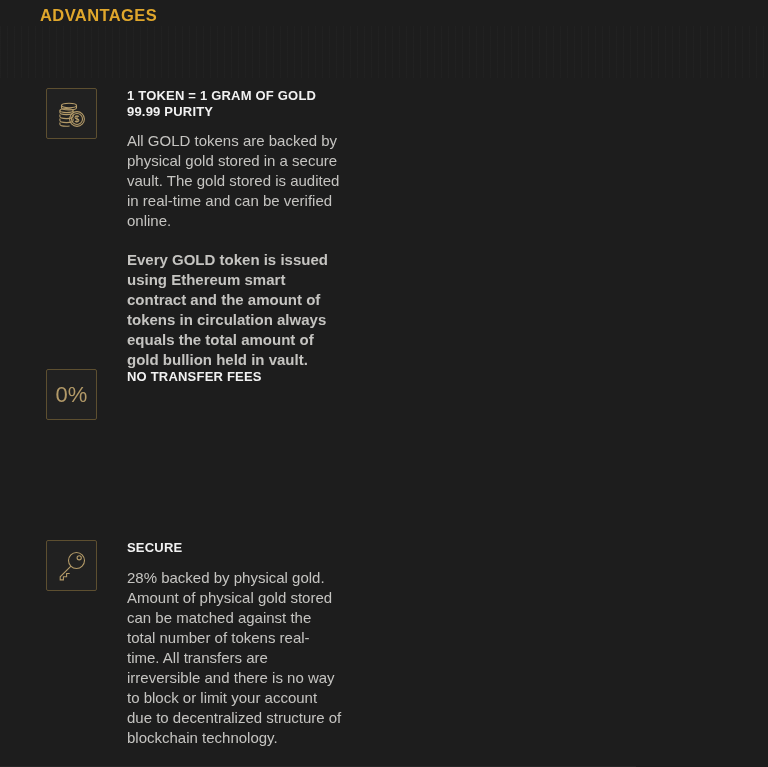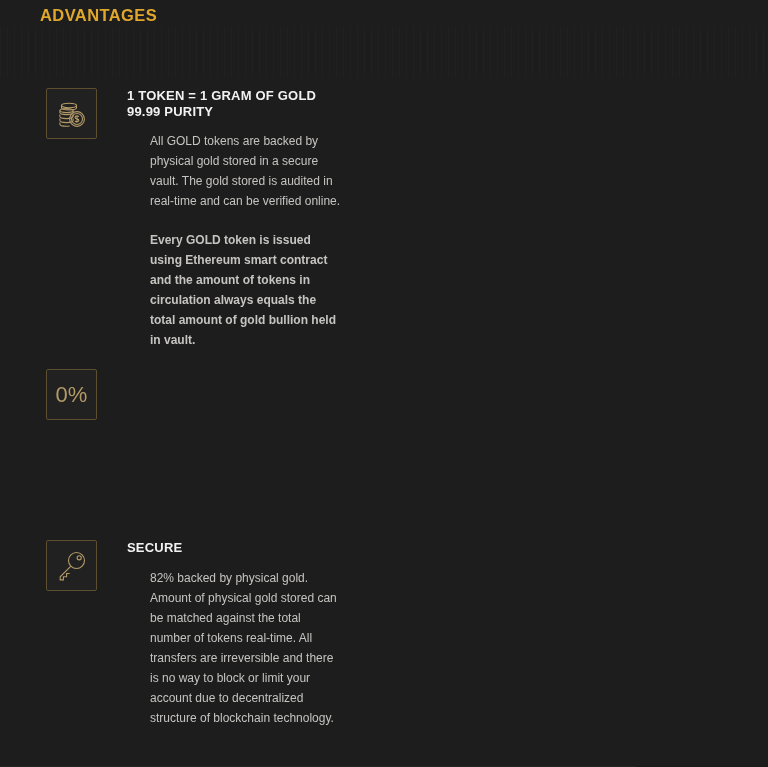--- a/index.html
+++ b/index.html
@@ -105,25 +105,24 @@
     color: #f2f2f2;
     font-size: 13px;
     font-weight: bold;
     line-height: 15.5px;
     letter-spacing: 0.2px;
     white-space: pre-line;
   }
 
   .card-body {
     color: #c5c4c1;
-    font-size: 12px;
+    font-size: 15px;
     line-height: 20px;
     margin-top: 12px;
     white-space: pre-line;
-    margin-left: 23px;
   }
 
   .card-body + .card-body { margin-top: 19px; font-weight: bold; }
 
   
   .row-1 { position: absolute; top: 0px;   left: 0; }
   .row-2 { position: absolute; top: 281px; left: 0; }
   .row-3 { position: absolute; top: 452px; left: 0; }
 </style>
 </head>
@@ -169,20 +168,21 @@
 
     </div>
 
     <div class="row row-2">
 
       <div class="cell left">
         <div class="icon-wrap">
           <span class="zero-pct">0%</span>
         </div>
         <div class="text-col">
+          <div class="card-title">NO TRANSFER FEES</div>
         </div>
       </div>
 
       <div class="cell right">
         
         
       </div>
 
     </div>
 
@@ -191,21 +191,21 @@
       <div class="cell left">
         <div class="icon-wrap">
           <svg width="32" height="32" viewBox="0 0 32 32" fill="none" stroke="#b39a68" stroke-width="1.1">
             <circle cx="20.5" cy="10.5" r="8"></circle>
             <circle cx="23.2" cy="7.8" r="2.1"></circle>
             <path d="M14.9 16.1L4.2 26.8v3.1h3.2v-3.2h3.2v-3.2h3.1"></path>
           </svg>
         </div>
         <div class="text-col">
           <div class="card-title">SECURE</div>
-          <div class="card-body">82% backed by physical gold. Amount of physical gold stored can be matched against the total number of tokens real-time. All transfers are irreversible and there is no way to block or limit your account due to decentralized structure of blockchain technology.</div>
+          <div class="card-body">28% backed by physical gold. Amount of physical gold stored can be matched against the total number of tokens real-time. All transfers are irreversible and there is no way to block or limit your account due to decentralized structure of blockchain technology.</div>
         </div>
       </div>
 
       <div class="cell right">
         
         
       </div>
 
     </div>
 

